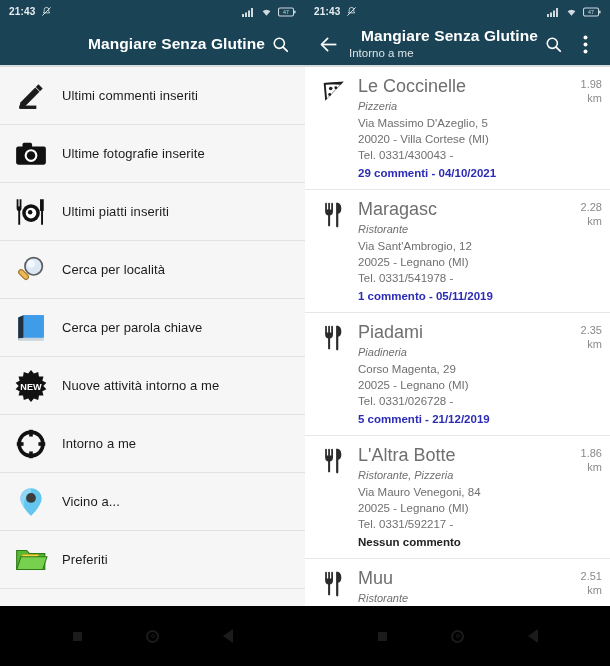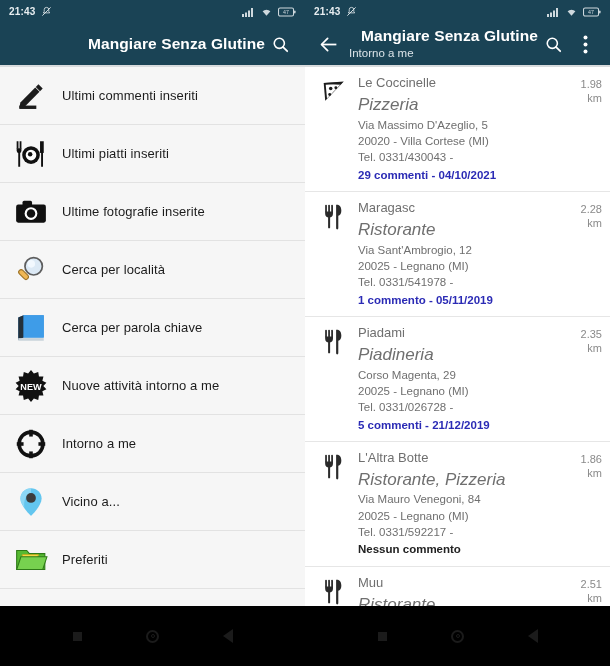--- a/index.html
+++ b/index.html
@@ -128,27 +128,27 @@
   }
   .place-icon {
     width: 34px;
     flex: none;
     display: flex;
     justify-content: center;
     padding-top: 3px;
   }
   .place-body { flex: 1; min-width: 0; padding-left: 7px; }
   .place-name {
-    font-size: 13px;
+    font-size: 18px;
     color: #6f6f6f;
     line-height: 1.3;
     margin-bottom: 1px;
   }
   .place-cat {
-    font-size: 17px;
+    font-size: 11px;
     font-style: italic;
     color: #6f6f6f;
     line-height: 1.4;
   }
   .place-line {
     font-size: 11.5px;
     color: #6f6f6f;
     line-height: 1.42;
   }
   .place-comments {
@@ -266,45 +266,45 @@
             <rect x="5" y="25" width="16" height="3.2" fill="#1c1c1c"></rect>
             <path d="M20.5 7.5 L23 5 l4 4 l-2.5 2.5 Z" fill="#1c1c1c"></path>
           </svg>
         </span>
         <span class="menu-label">Ultimi commenti inseriti</span>
       </div>
 
       <div class="menu-item">
         <span class="menu-icon">
           <svg width="34" height="34" viewBox="0 0 32 32">
+            <rect x="2" y="9" width="28" height="17" rx="2" fill="#111"></rect>
+            <rect x="8" y="5.5" width="9" height="5" rx="1.5" fill="#111"></rect>
+            <rect x="24" y="10.5" width="4.5" height="3" fill="#111"></rect>
+            <circle cx="16" cy="17.5" r="6" fill="#fff"></circle>
+            <circle cx="16" cy="17.5" r="4" fill="#111"></circle>
+          </svg>
+        </span>
+        <span class="menu-label">Ultime fotografie inserite</span>
+      </div>
+
+      <div class="menu-item">
+        <span class="menu-icon">
+          <svg width="34" height="34" viewBox="0 0 32 32">
             <rect x="2.5" y="4" width="1.7" height="7" fill="#111"></rect>
             <rect x="5.3" y="4" width="1.7" height="7" fill="#111"></rect>
             <path d="M2.5 10.5h4.5v2.5a2.2 2.2 0 0 1-4.5 0z" fill="#111"></path>
             <rect x="4" y="12" width="1.8" height="16" fill="#111"></rect>
             <circle cx="16" cy="17" r="8.3" fill="#111"></circle>
             <circle cx="16" cy="17" r="5" fill="#fff"></circle>
             <circle cx="15.2" cy="16.2" r="2.1" fill="#111"></circle>
             <path d="M24.5 4h3.5v11h-3.5z" fill="#111"></path>
             <rect x="25.5" y="14" width="1.8" height="14" fill="#111"></rect>
           </svg>
         </span>
         <span class="menu-label">Ultimi piatti inseriti</span>
-      </div>
-
-      <div class="menu-item">
-        <span class="menu-icon">
-          <svg width="34" height="34" viewBox="0 0 32 32">
-            <rect x="2" y="9" width="28" height="17" rx="2" fill="#111"></rect>
-            <rect x="8" y="5.5" width="9" height="5" rx="1.5" fill="#111"></rect>
-            <rect x="24" y="10.5" width="4.5" height="3" fill="#111"></rect>
-            <circle cx="16" cy="17.5" r="6" fill="#fff"></circle>
-            <circle cx="16" cy="17.5" r="4" fill="#111"></circle>
-          </svg>
-        </span>
-        <span class="menu-label">Ultime fotografie inserite</span>
       </div>
 
       <div class="menu-item">
         <span class="menu-icon">
           <svg width="34" height="34" viewBox="0 0 32 32">
             <circle cx="18.5" cy="12.5" r="8.2" fill="#dce9f5" stroke="#5d5d5d" stroke-width="1.6"></circle>
             <circle cx="16.2" cy="10.2" r="3.6" fill="#f4f9ff" opacity=".9"></circle>
             <rect x="3.5" y="18" width="11" height="4.6" rx="2.3" transform="rotate(45 9 20.3)" fill="#f0b755" stroke="#9c7225" stroke-width="1"></rect>
           </svg>
         </span>

